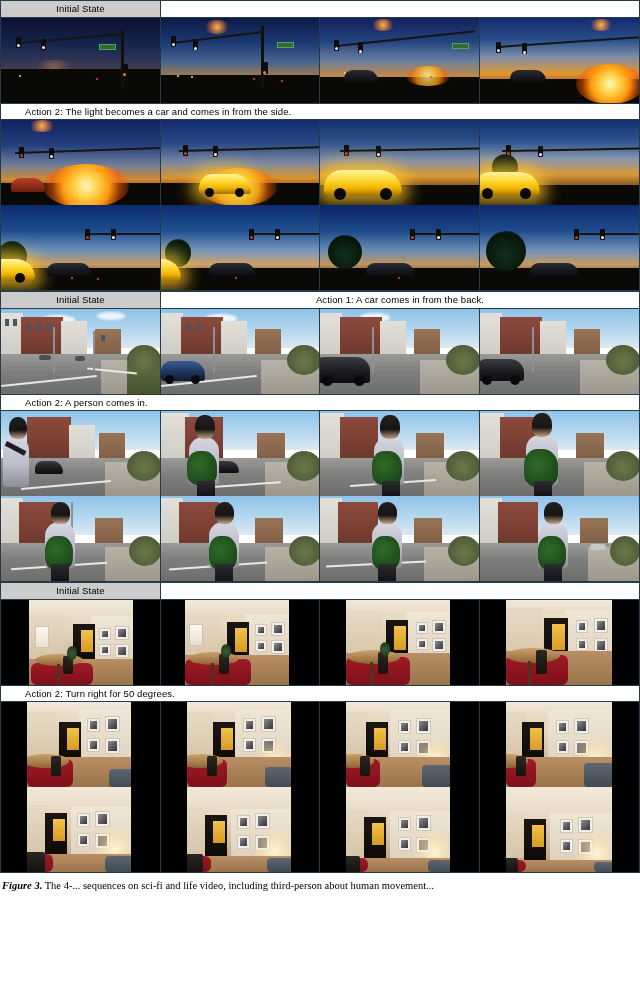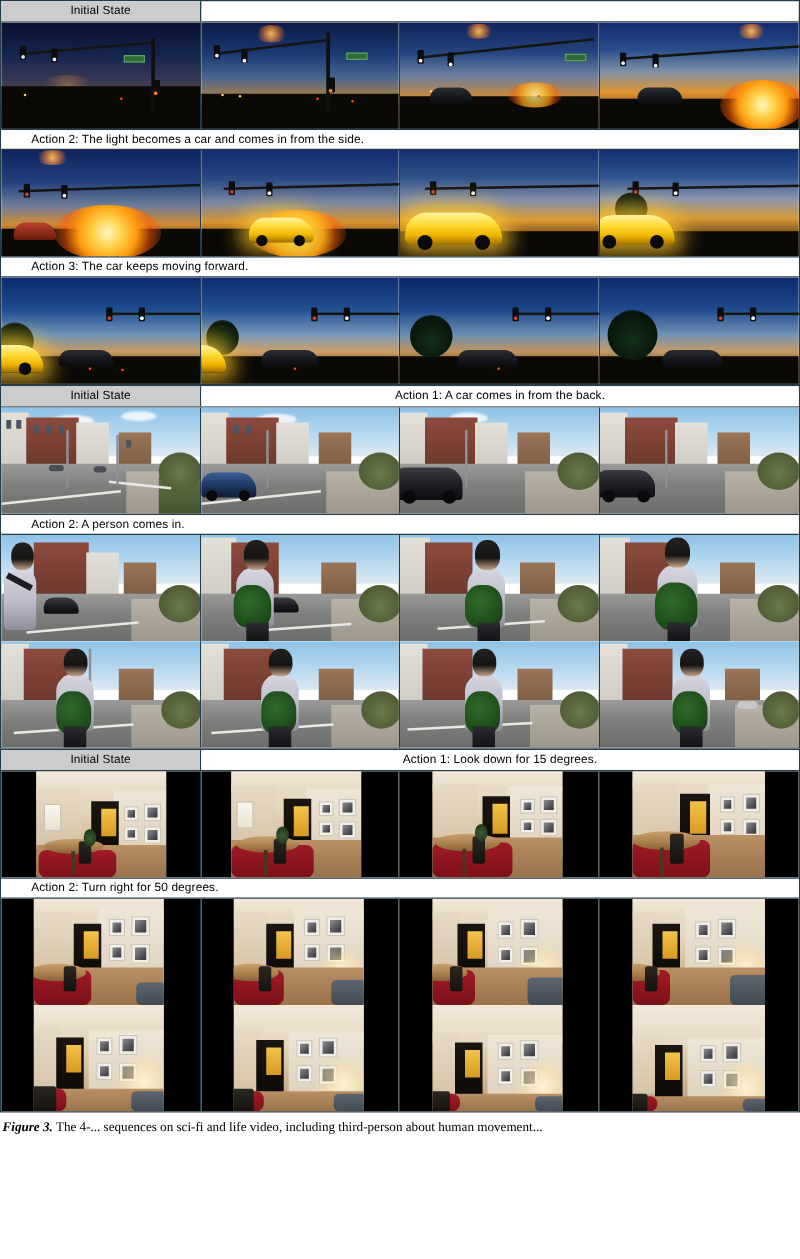--- a/index.html
+++ b/index.html
@@ -326,21 +326,20 @@
         <div class="tl-box" style="left:26px;top:25px;"></div>
         <div class="tl-lamp" style="left:27px;top:32px;background:#c2452a;"></div>
         <div class="tl-box" style="left:58px;top:26px;"></div>
         <div class="tl-lamp" style="left:59px;top:33px;background:#f4f9fb;"></div>
         <div class="car-yellow" style="left:-6px;top:52px;width:66px;height:24px;"></div>
         <div class="wheel" style="left:2px;top:68px;width:11px;height:11px;"></div>
         <div class="wheel" style="left:40px;top:68px;width:11px;height:11px;"></div>
       </div>
     </div>
 
-    <div class="label-full">Action 3: The car keeps moving forward.</div>
 
     <div class="strip">
       <div class="frame">
         <div class="sky f0"></div>
         <div class="skyline" style="bottom:0;height:22px;"></div>
         <div class="tree" style="left:-4px;top:36px;width:30px;height:30px;"></div>
         <div class="mast" style="left:84px;top:28px;width:80px;transform:rotate(0deg);"></div>
         <div class="tl-box" style="left:84px;top:24px;"></div>
         <div class="tl-lamp" style="left:85px;top:31px;background:#c2452a;"></div>
         <div class="tl-box" style="left:110px;top:24px;"></div>
@@ -597,21 +596,20 @@
         <div class="person-legs" style="left:64px;top:68px;width:18px;height:17px;"></div>
       </div>
     </div>
   </div>
 
 
   <div class="panel">
 
     <div class="label-row">
       <div class="label-initial">Initial State</div>
-      <div class="label-action">Action 1: Look down for 15 degrees.</div>
     </div>
 
     <div class="strip">
       <div class="frame">
         <div class="letterbox"></div>
         <div class="room" style="left:28px;width:104px;">
           <div class="ceiling" style="height:22px;"></div>
           <div class="wall-left" style="left:0;top:14px;width:36px;bottom:26px;"></div>
           <div class="wall-right" style="right:0;top:16px;width:42px;bottom:20px;"></div>
           <div class="doorway" style="left:44px;top:24px;width:22px;height:42px;"></div>

